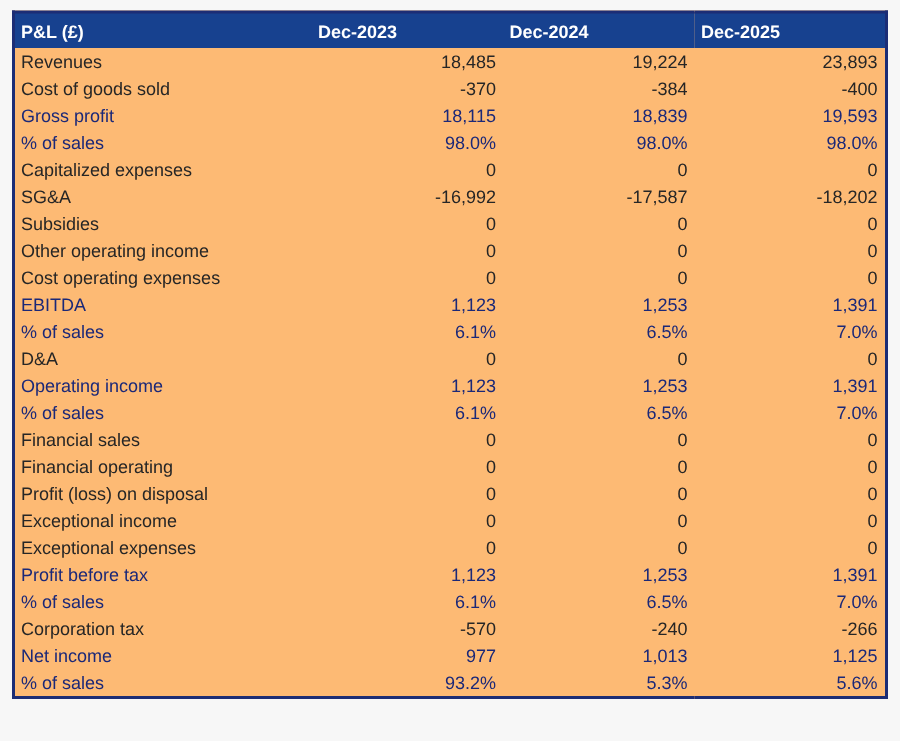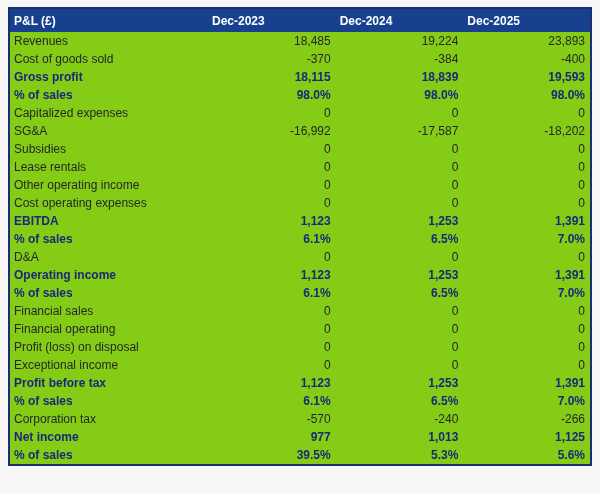--- a/index.html
+++ b/index.html
@@ -14,21 +14,21 @@
     overflow: hidden;
   }
   .table-wrap {
     position: absolute;
     left: 8px;
     top: 7px;
   }
   table.pnl {
     border-collapse: collapse;
     width: 584px;
-    background: #84cc16;
+    background: #fdba74;
     border: 2px solid var(--border-color, #1c2d75);
     table-layout: fixed;
   }
   table.pnl col.c-label { width: 198px; }
   table.pnl col.c-val   { width: 127px; }
   thead th {
     background: var(--header-bg, #17418f);
     color: #ffffff;
     font-weight: bold;
     font-size: 12px;
@@ -46,21 +46,21 @@
     height: 18px;
     padding: 0 5px 0 4px;
     white-space: nowrap;
     overflow: hidden;
   }
   tbody td.num {
     text-align: right;
   }
   tbody tr.accent td {
     color: var(--accent-text, #1b2878);
-    font-weight: bold;
+    font-weight: normal;
   }
 </style>
 </head>
 <body style="background: rgb(247, 247, 247);">
 
 <div class="table-wrap">
   <table class="pnl">
     <colgroup>
       <col class="c-label">
       <col class="c-val">
@@ -112,26 +112,20 @@
           <td class="num">-17,587</td>
           <td class="num">-18,202</td>
         </tr>
         <tr>
           <td>Subsidies</td>
           <td class="num">0</td>
           <td class="num">0</td>
           <td class="num">0</td>
         </tr>
         <tr>
-          <td>Lease rentals</td>
-          <td class="num">0</td>
-          <td class="num">0</td>
-          <td class="num">0</td>
-        </tr>
-        <tr>
           <td>Other operating income</td>
           <td class="num">0</td>
           <td class="num">0</td>
           <td class="num">0</td>
         </tr>
         <tr>
           <td>Cost operating expenses</td>
           <td class="num">0</td>
           <td class="num">0</td>
           <td class="num">0</td>
@@ -183,20 +177,26 @@
           <td class="num">0</td>
           <td class="num">0</td>
           <td class="num">0</td>
         </tr>
         <tr>
           <td>Exceptional income</td>
           <td class="num">0</td>
           <td class="num">0</td>
           <td class="num">0</td>
         </tr>
+        <tr>
+          <td>Exceptional expenses</td>
+          <td class="num">0</td>
+          <td class="num">0</td>
+          <td class="num">0</td>
+        </tr>
         <tr class="accent">
           <td>Profit before tax</td>
           <td class="num">1,123</td>
           <td class="num">1,253</td>
           <td class="num">1,391</td>
         </tr>
         <tr class="accent">
           <td>% of sales</td>
           <td class="num">6.1%</td>
           <td class="num">6.5%</td>
@@ -209,19 +209,19 @@
           <td class="num">-266</td>
         </tr>
         <tr class="accent">
           <td>Net income</td>
           <td class="num">977</td>
           <td class="num">1,013</td>
           <td class="num">1,125</td>
         </tr>
         <tr class="accent">
           <td>% of sales</td>
-          <td class="num">39.5%</td>
+          <td class="num">93.2%</td>
           <td class="num">5.3%</td>
           <td class="num">5.6%</td>
         </tr>
       </tbody>
   </table>
 </div>
 
 </body></html>

